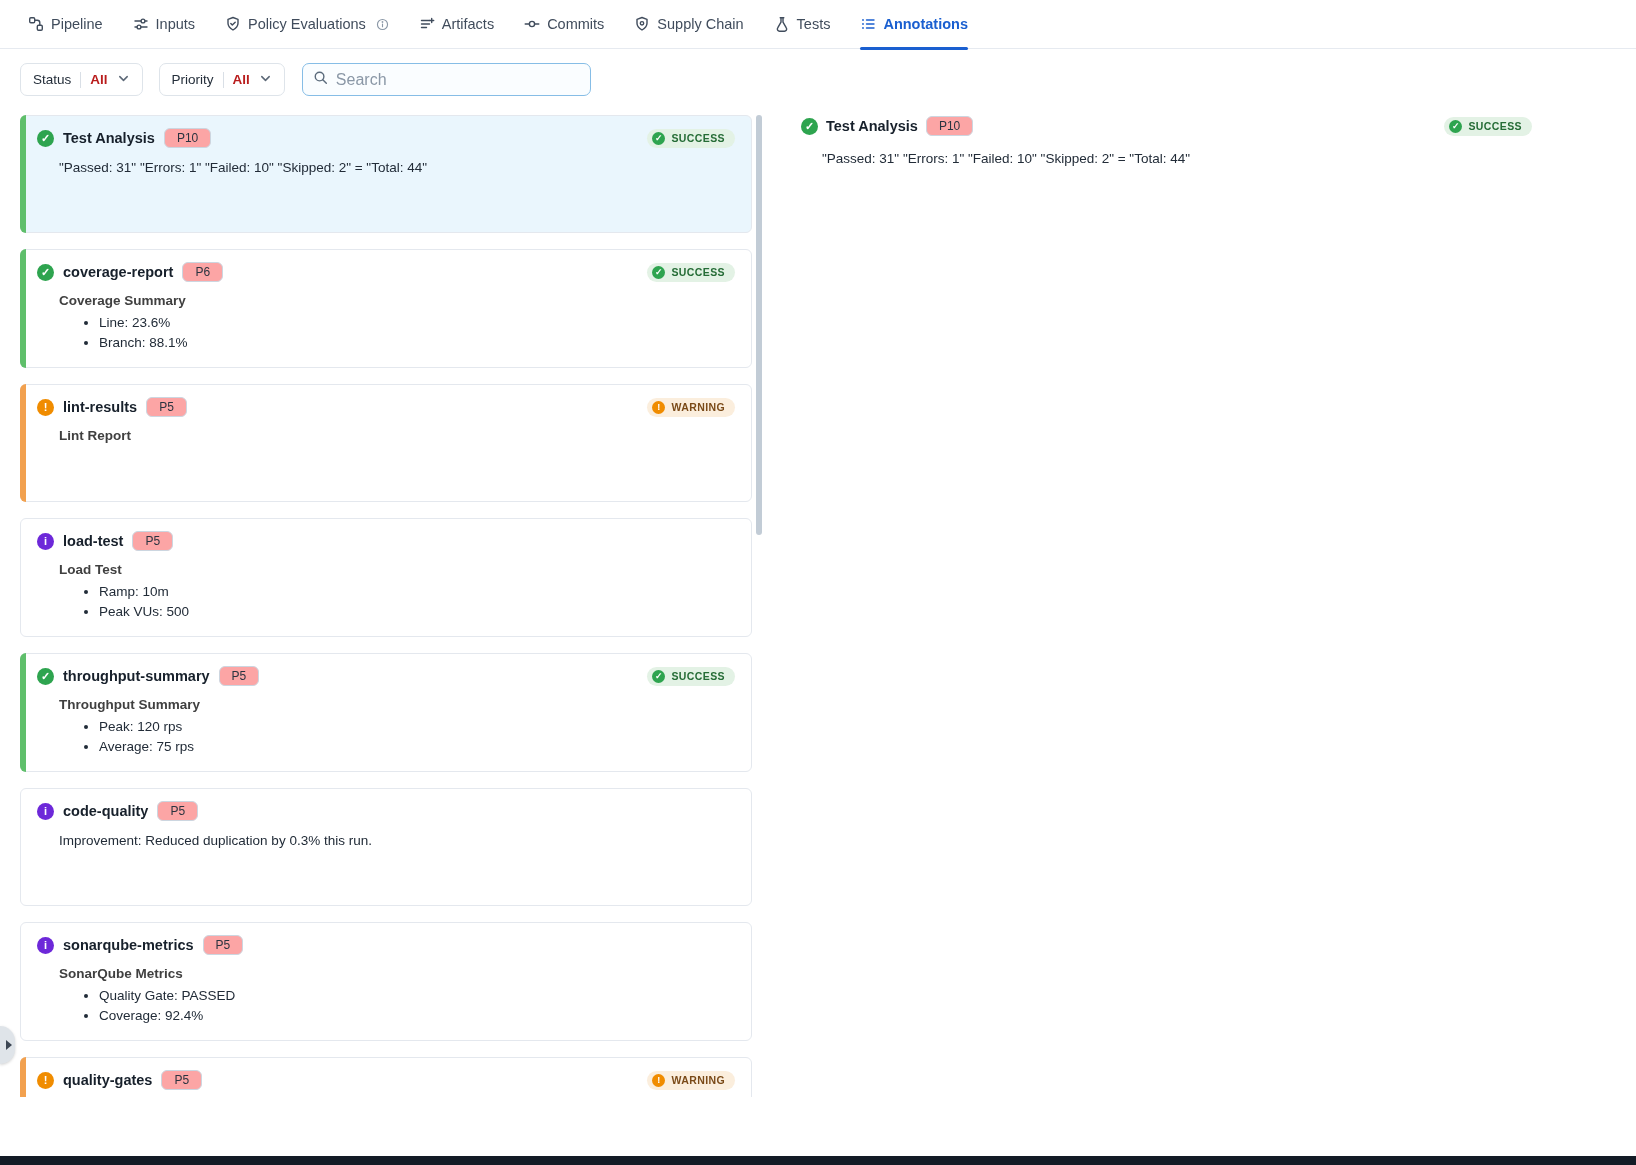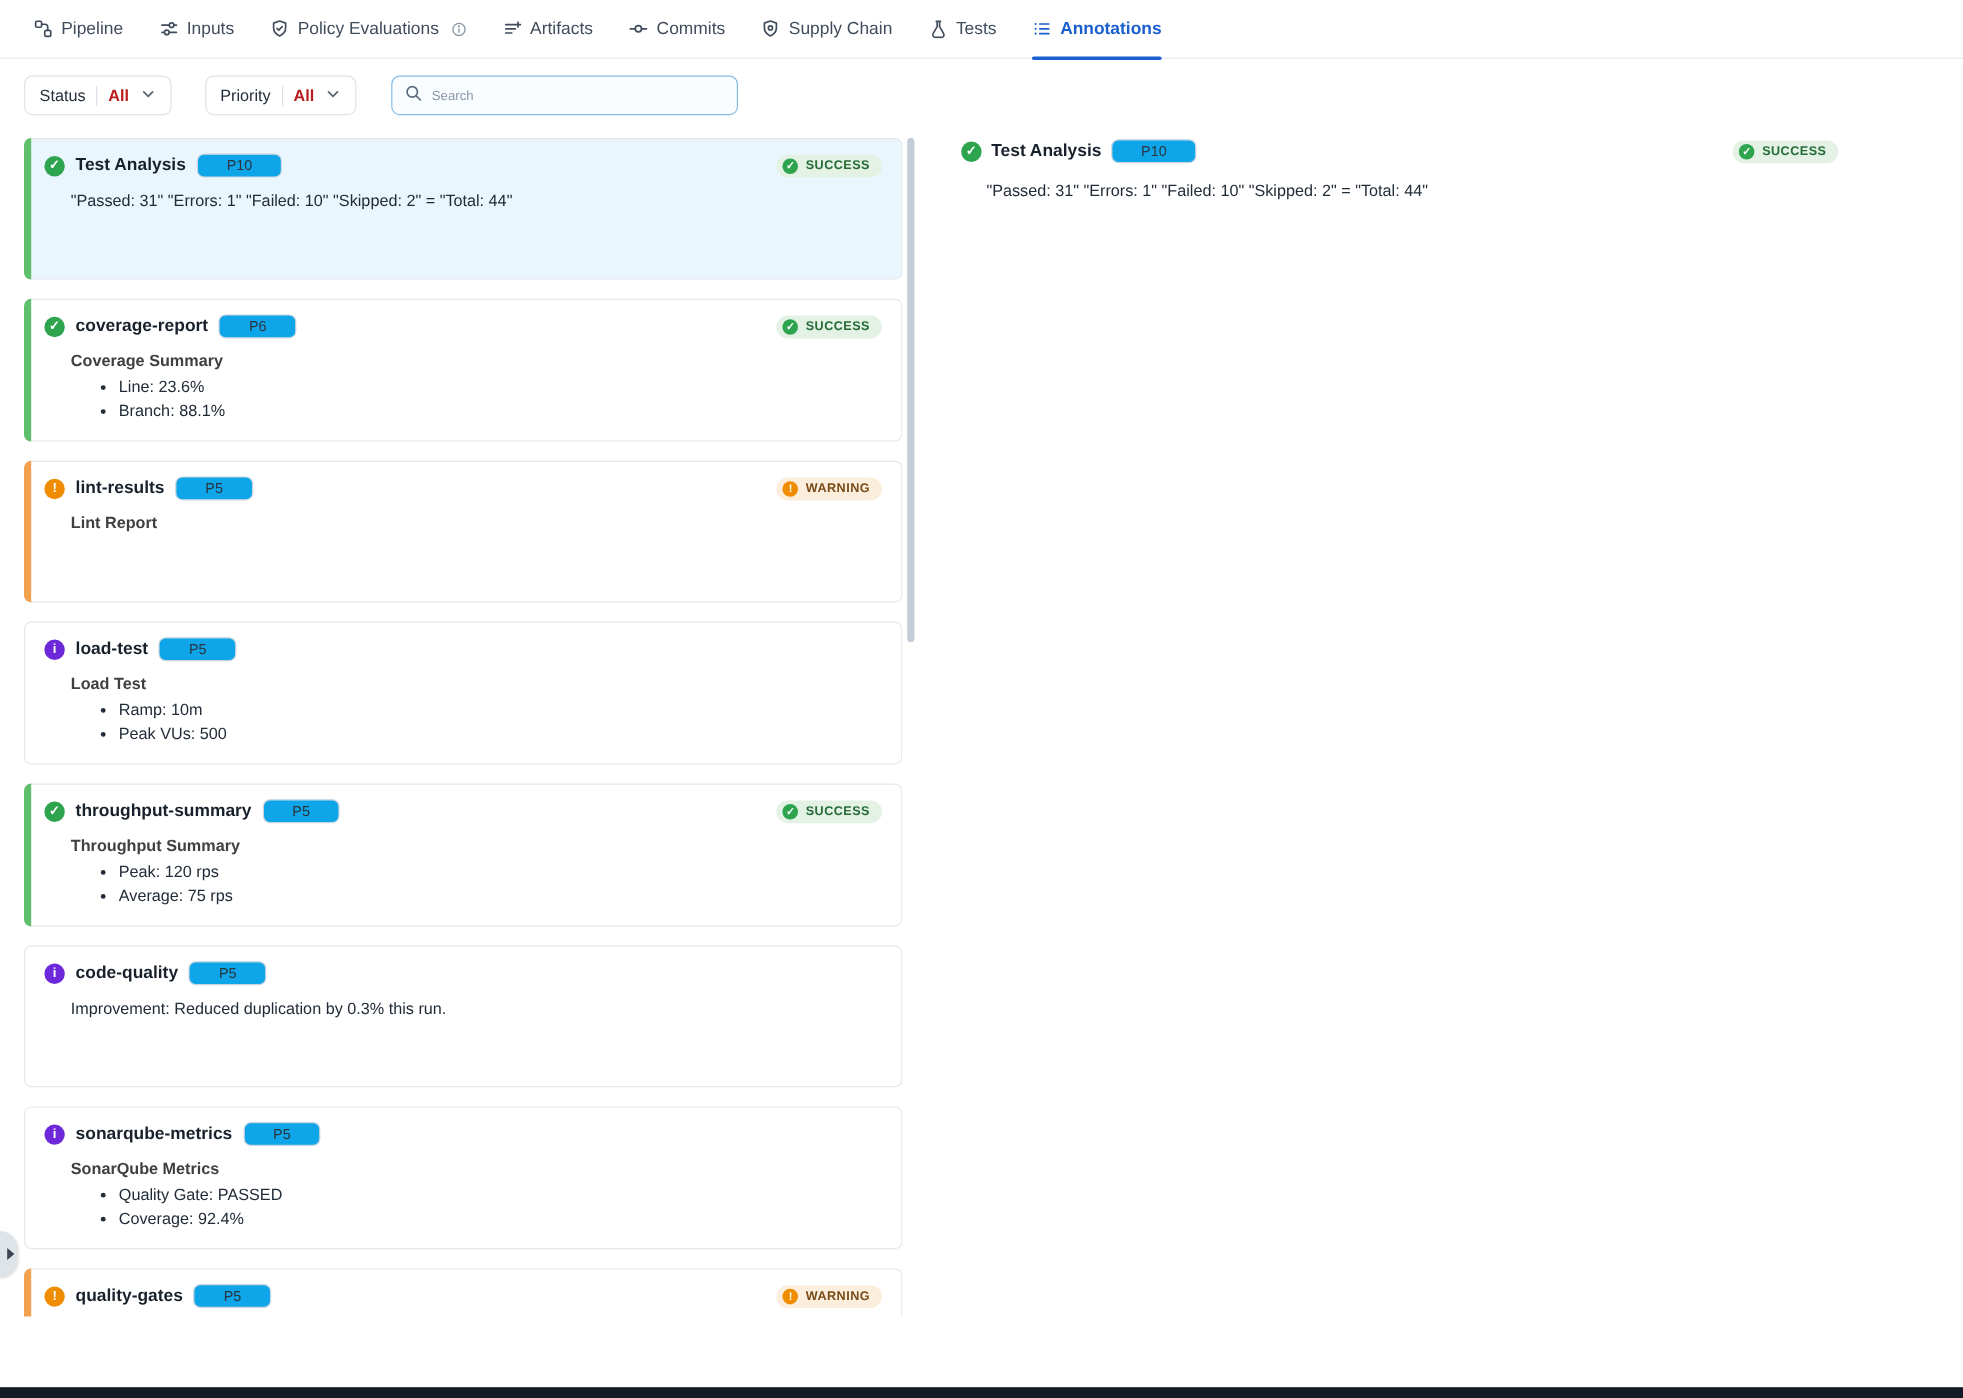--- a/index.html
+++ b/index.html
@@ -25,37 +25,37 @@
   .tab svg { width: 16px; height: 16px; display: block; }
   .tab.active { color: #1a5fd0; font-weight: 700; }
   .tab.active::after {
     content: ""; position: absolute; bottom: -1px; left: 0; right: 0; height: 2.5px;
     background: #1a5fd0; border-radius: 2px;
   }
   .info-glyph { display: flex; margin-left: 3px; color: #8a97a6; }
   .info-glyph svg { width: 13px; height: 13px; }
 
   
-  .filters { position: absolute; top: 63px; left: 20px; display: flex; align-items: flex-end; gap: 28px; }
+  .filters { position: absolute; top: 63px; left: 20px; display: flex; align-items: flex-end; gap: 16px; }
   .filter-btn {
     display: flex; align-items: center; gap: 9px; height: 33px; padding: 0 12px;
     background: #fff; border: 1px solid #dee4ea; border-radius: 7px; font-size: 13.5px; cursor: pointer;
   }
   .filter-btn .lbl { color: #242e3a; }
   .filter-btn .sep { width: 1px; height: 16px; background: #d9dfe6; }
   .filter-btn .val { color: #b91c1c; font-weight: bold; }
   .filter-btn svg { width: 13px; height: 13px; color: #5b6776; }
   .searchbox {
     display: flex; align-items: center; gap: 8px; width: 289px; height: 33px; padding: 0 10px;
     border: 1.5px solid #86bde6; border-radius: 7px; background: #fafdff; margin-left: 1px;
   }
   .searchbox svg { width: 15px; height: 15px; color: #5b6b7c; flex: none; }
   .searchbox input {
     flex: 1; border: 0; outline: 0; background: transparent;
-    font-size: 11px; font-family: inherit; color: #1f2733;
+    font-size: 16px; font-family: inherit; color: #1f2733;
   }
   .searchbox input::placeholder { color: #8a97a6; }
 
   
   .list {
     position: absolute; left: 20px; top: 115px; width: 732px; height: 982px;
     display: flex; flex-direction: column; gap: 16px; overflow: hidden;
   }
   .card {
     position: relative; flex: none; min-height: 118px;
@@ -74,22 +74,22 @@
   .status-dot {
     flex: none; width: 17px; height: 17px; border-radius: 50%;
     color: #fff; font-size: 11px; font-weight: 700;
     display: flex; align-items: center; justify-content: center; line-height: 1;
   }
   .icon-success { background: #2ea44f; }
   .icon-warning { background: #f08c00; }
   .icon-info    { background: #6d28d9; }
   .card-title { font-weight: 700; font-size: 14.5px; color: #17202b; }
   .chip {
-    border: 1px solid #ccd6e0; border-radius: 6px; padding: 2px 24px;
-    font-size: 12px; color: #2b3440; background: #0ea5e9;
+    border: 1px solid #ccd6e0; border-radius: 6px; padding: 2px 12px;
+    font-size: 12px; color: #2b3440; background: #fca5a5;
   }
   .badge {
     margin-left: auto; display: flex; align-items: center; gap: 6px;
     padding: 3px 10px 3px 5px; border-radius: 11px;
     font-size: 10.5px; font-weight: 700; letter-spacing: .4px;
   }
   .badge-success { background: #e3f2e5; color: #256c36; }
   .badge-warning { background: #fbeedd; color: #7a4a18; }
   .badge-dot {
     width: 13px; height: 13px; border-radius: 50%; color: #fff; font-size: 9px; font-weight: 700;

